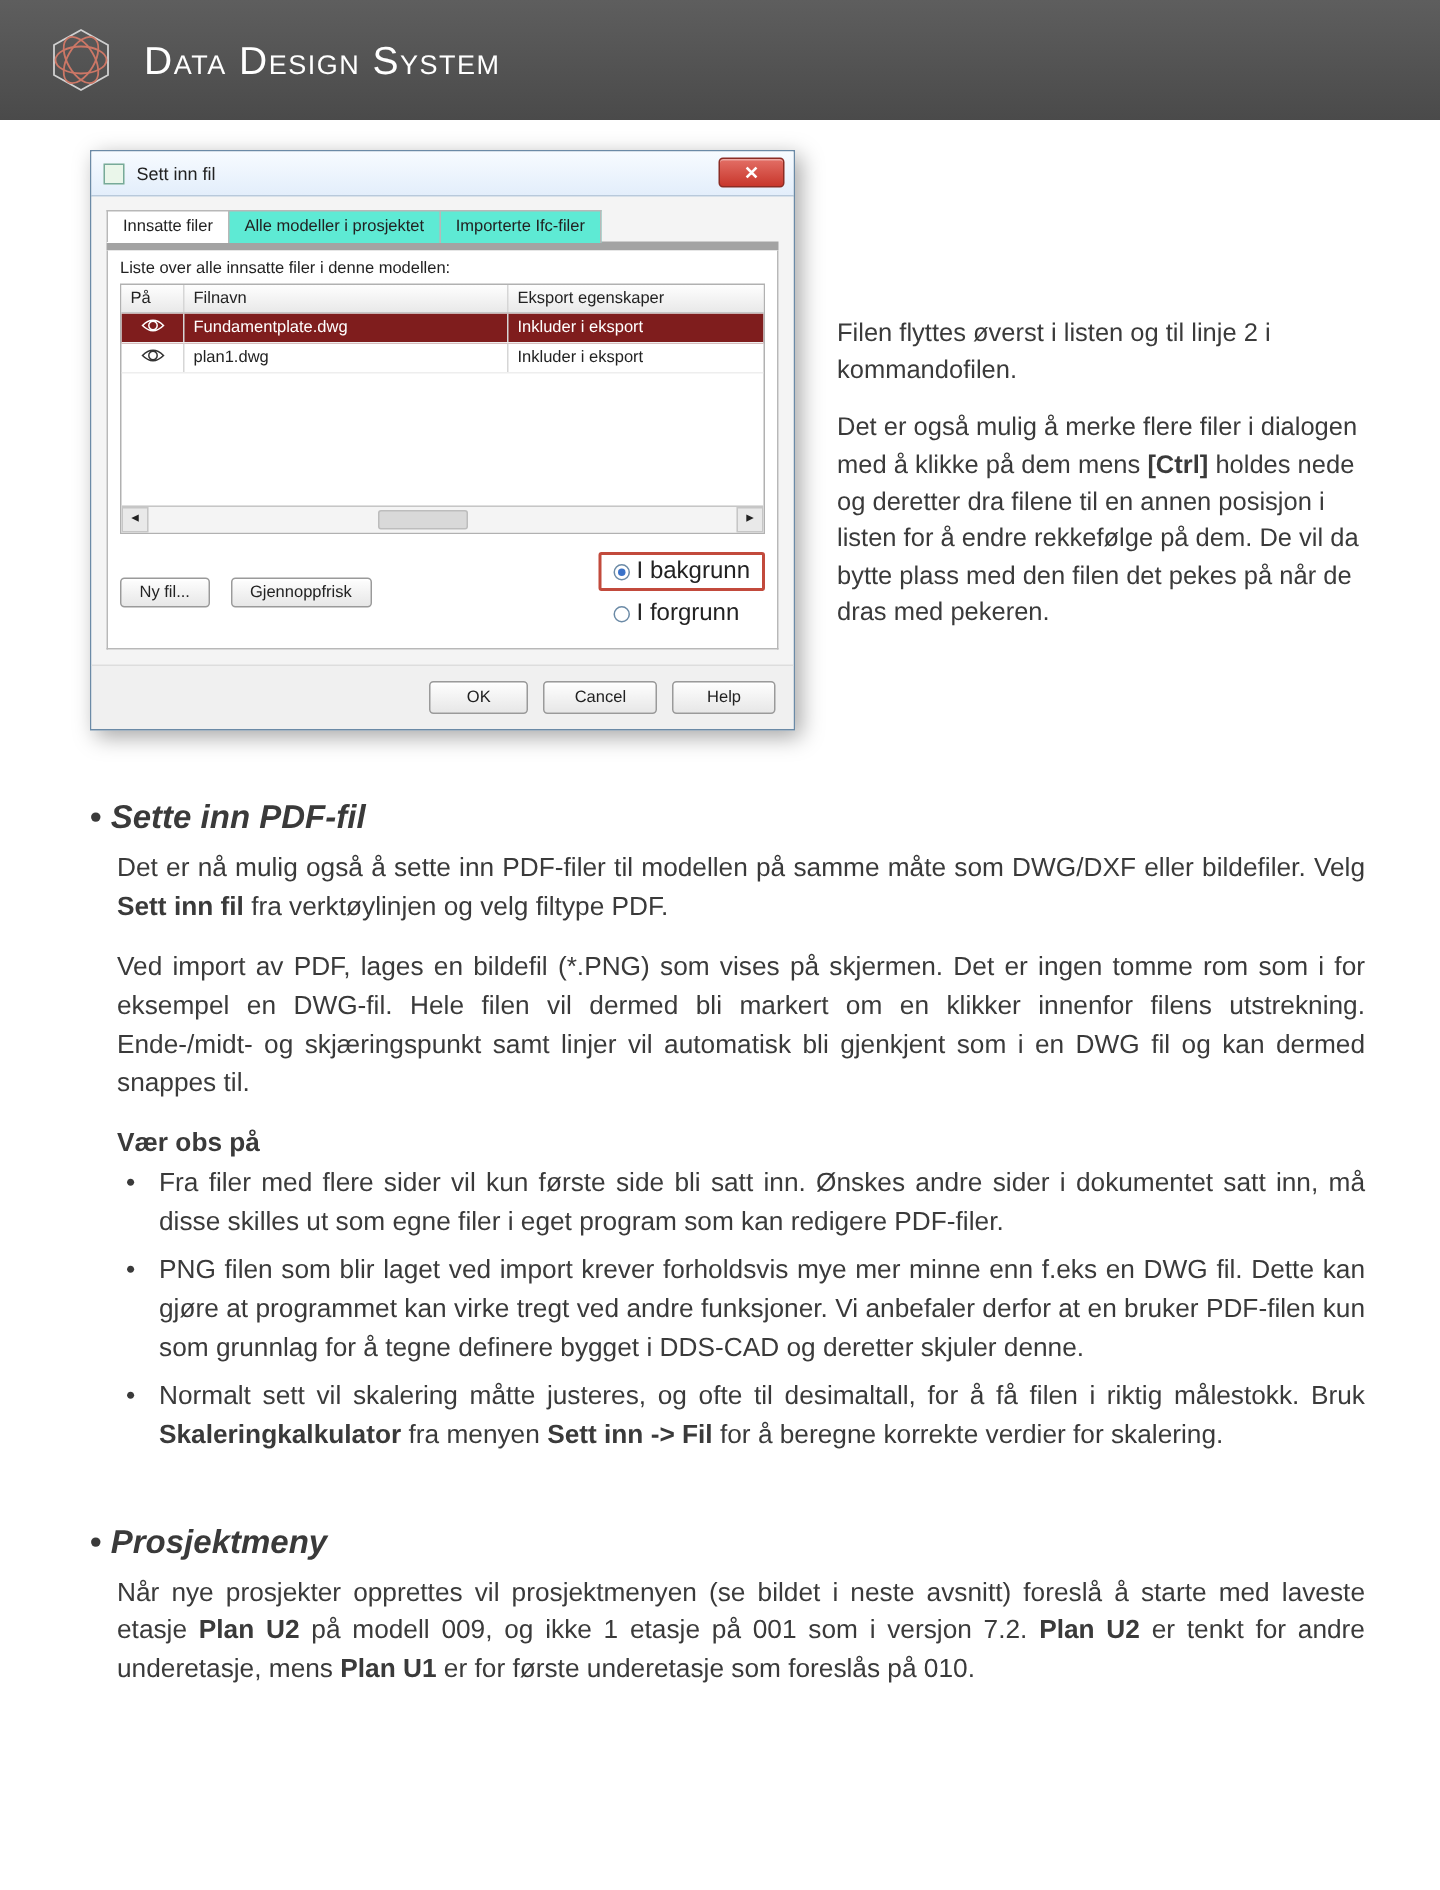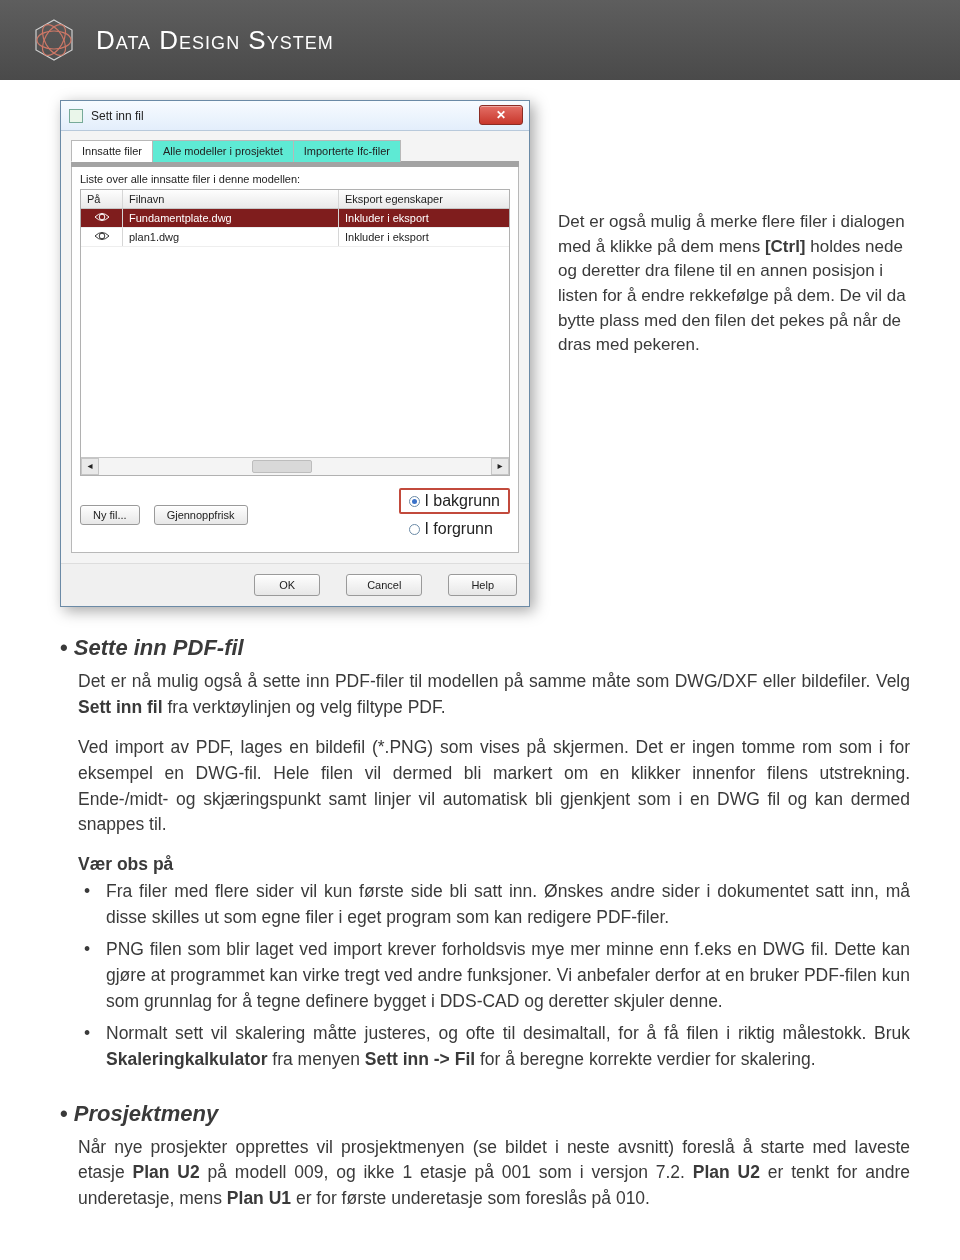--- a/index.html
+++ b/index.html
@@ -17,21 +17,21 @@
   .win { border: 1px solid #6b8aa6; background: #fff; box-shadow: 4px 4px 14px rgba(0,0,0,.35); font-family: "Segoe UI", Tahoma, sans-serif; font-size: 12px; color: #222; }
   .titlebar { background: linear-gradient(#f7fbff,#e3eefb); border-bottom: 1px solid #b8c9db; display: flex; align-items: center; height: 30px; padding: 0 4px 0 8px; position: relative; }
   .titlebar .tico { width: 14px; height: 14px; border: 1px solid #7a9; background: #eaf6ea; margin-right: 8px; }
   .closebtn { width: 44px; height: 20px; border-radius: 3px; background: linear-gradient(#e36f66,#c8372c); border: 1px solid #8b2c24; position: absolute; right: 6px; top: 4px; display: flex; align-items: center; justify-content: center; color: #fff; font-weight: bold; box-shadow: inset 0 1px 0 rgba(255,255,255,.4); }
   .dlg-body { padding: 8px 10px 10px; background: #f4f4f4; }
   .tabstrip { display: flex; gap: 0; border-bottom: 6px solid #a3a3a3; background: #f4f4f4; font-size: 11px; }
   .tab { padding: 4px 10px; border: 1px solid #b8b8b8; border-bottom: none; background: #5eead4; margin-right: -1px; position: relative; top: 1px; }
   .tab.active { background: #fff; border-bottom: 1px solid #fff; }
   .panel { border: 1px solid #b8b8b8; border-top: none; background: #fff; padding: 6px 8px 10px; }
   .lbl-small { font-size: 11px; display: block; margin-bottom: 4px; }
-  .grid { border: 1px solid #b1b1b1; height: 287px; display: flex; flex-direction: column; }
+  .grid { border: 1px solid #b1b1b1; height: 167px; display: flex; flex-direction: column; }
   .grid-head, .grid-row { display: flex; font-size: 11px; }
   .grid-head { background: linear-gradient(#fefefe,#e9e9e9); border-bottom: 1px solid #c6c6c6; }
   .gc { padding: 3px 6px; border-right: 1px solid #d6d6d6; overflow: hidden; white-space: nowrap; }
   .c1 { width: 42px; } .c2 { flex: 1; } .c3 { width: 170px; border-right: none; }
   .grid-body { flex: 1; overflow: hidden; }
   .grid-row { border-bottom: 1px solid #eee; }
   .grid-row.sel { background: #7f1d1d; color: #fff; }
   .grid-row.sel .eye svg path { stroke: #fff; }
   .eye { display: inline-flex; align-items: center; justify-content: center; width: 100%; }
   .eye svg { width: 16px; height: 10px; }
@@ -39,23 +39,23 @@
   .scroll-left, .scroll-right { position: absolute; top: 0; width: 18px; height: 17px; background: #e9e9e9; border: 1px solid #c6c6c6; font-size: 10px; text-align: center; line-height: 14px; }
   .scroll-left { left: 0; } .scroll-right { right: 0; }
   .scroll-thumb { position: absolute; left: 40%; top: 2px; width: 60px; height: 13px; background: #d9d9d9; border: 1px solid #bdbdbd; border-radius: 2px; }
   .under-row { display: flex; align-items: center; gap: 14px; margin-top: 12px; }
   .wbtn { border: 1px solid #9a9a9a; background: linear-gradient(#fefefe,#e7e7e7); padding: 3px 12px; border-radius: 3px; font-size: 11px; box-shadow: inset 0 1px 0 #fff; }
   .radio-box { border: 2.5px solid #c24a3c; border-radius: 2px; padding: 2px 8px; display: flex; gap: 14px; align-items: center; font-size: 16px; flex-direction: column; align-items: flex-start; gap: 3px; }
   .radio-box.noborder { border-color: transparent; }
   .radline { display: flex; align-items: center; gap: 4px; }
   .rdot { width: 11px; height: 11px; border-radius: 50%; border: 1px solid #6b8aa6; display: inline-flex; align-items: center; justify-content: center; }
   .rdot.checked::after { content: ""; width: 5px; height: 5px; background: #3a72c9; border-radius: 50%; }
-  .dlg-foot { display: flex; gap: 26px; justify-content: flex-end; padding: 10px 12px; background: #f0f0f0; border-top: 1px solid #ddd; }
+  .dlg-foot { display: flex; gap: 10px; justify-content: flex-end; padding: 10px 12px; background: #f0f0f0; border-top: 1px solid #ddd; }
   
-  .section { margin-top: 28px; }
+  .section { margin-top: 45px; }
   .sec-head { font-size: 22px; font-weight: 700; font-style: italic; color: #3a3a3a; margin-bottom: 8px; }
   .sec-head::before { content: "• "; font-style: normal; }
   .body-p { font-size: 17.5px; line-height: 1.48; margin-left: 18px; text-align: justify; }
   .body-p + .body-p { margin-top: 14px; }
   .sub-b { font-weight: 700; font-size: 17.5px; margin: 16px 0 4px 18px; }
   ul.notes { list-style: none; margin-left: 18px; }
   ul.notes li { font-size: 17.5px; line-height: 1.48; text-align: justify; padding-left: 28px; position: relative; margin-bottom: 6px; }
   ul.notes li::before { content: "•"; position: absolute; left: 6px; top: 0; }
   strong { font-weight: 700; }
 </style>
@@ -149,20 +149,21 @@
         </div>
         <div class="dlg-foot">
           <div class="wbtn" style="padding:4px 24px">OK</div>
           <div class="wbtn" style="padding:4px 20px">Cancel</div>
           <div class="wbtn" style="padding:4px 22px">Help</div>
         </div>
       </div>
     </div>
 
     <div class="side-text">
+      <p>Filen flyttes øverst i listen og til linje 2 i kommandofilen.</p>
       <p>
         <span>Det er også mulig å merke flere filer i dialogen med å klikke på dem mens </span><strong>[Ctrl]</strong><span> holdes nede og deretter dra filene til en annen posisjon i listen for å endre rekkefølge på dem. De vil da bytte plass med den filen det pekes på når de dras med pekeren.</span>
       </p>
     </div>
   </div>
 
   <div class="section">
     <div class="sec-head">Sette inn PDF-fil</div>
     <p class="body-p">
       <span>Det er nå mulig også å sette inn PDF-filer til modellen på samme måte som DWG/DXF eller bildefiler. Velg </span><strong>Sett inn fil</strong><span> fra verktøylinjen og velg filtype PDF.</span>

